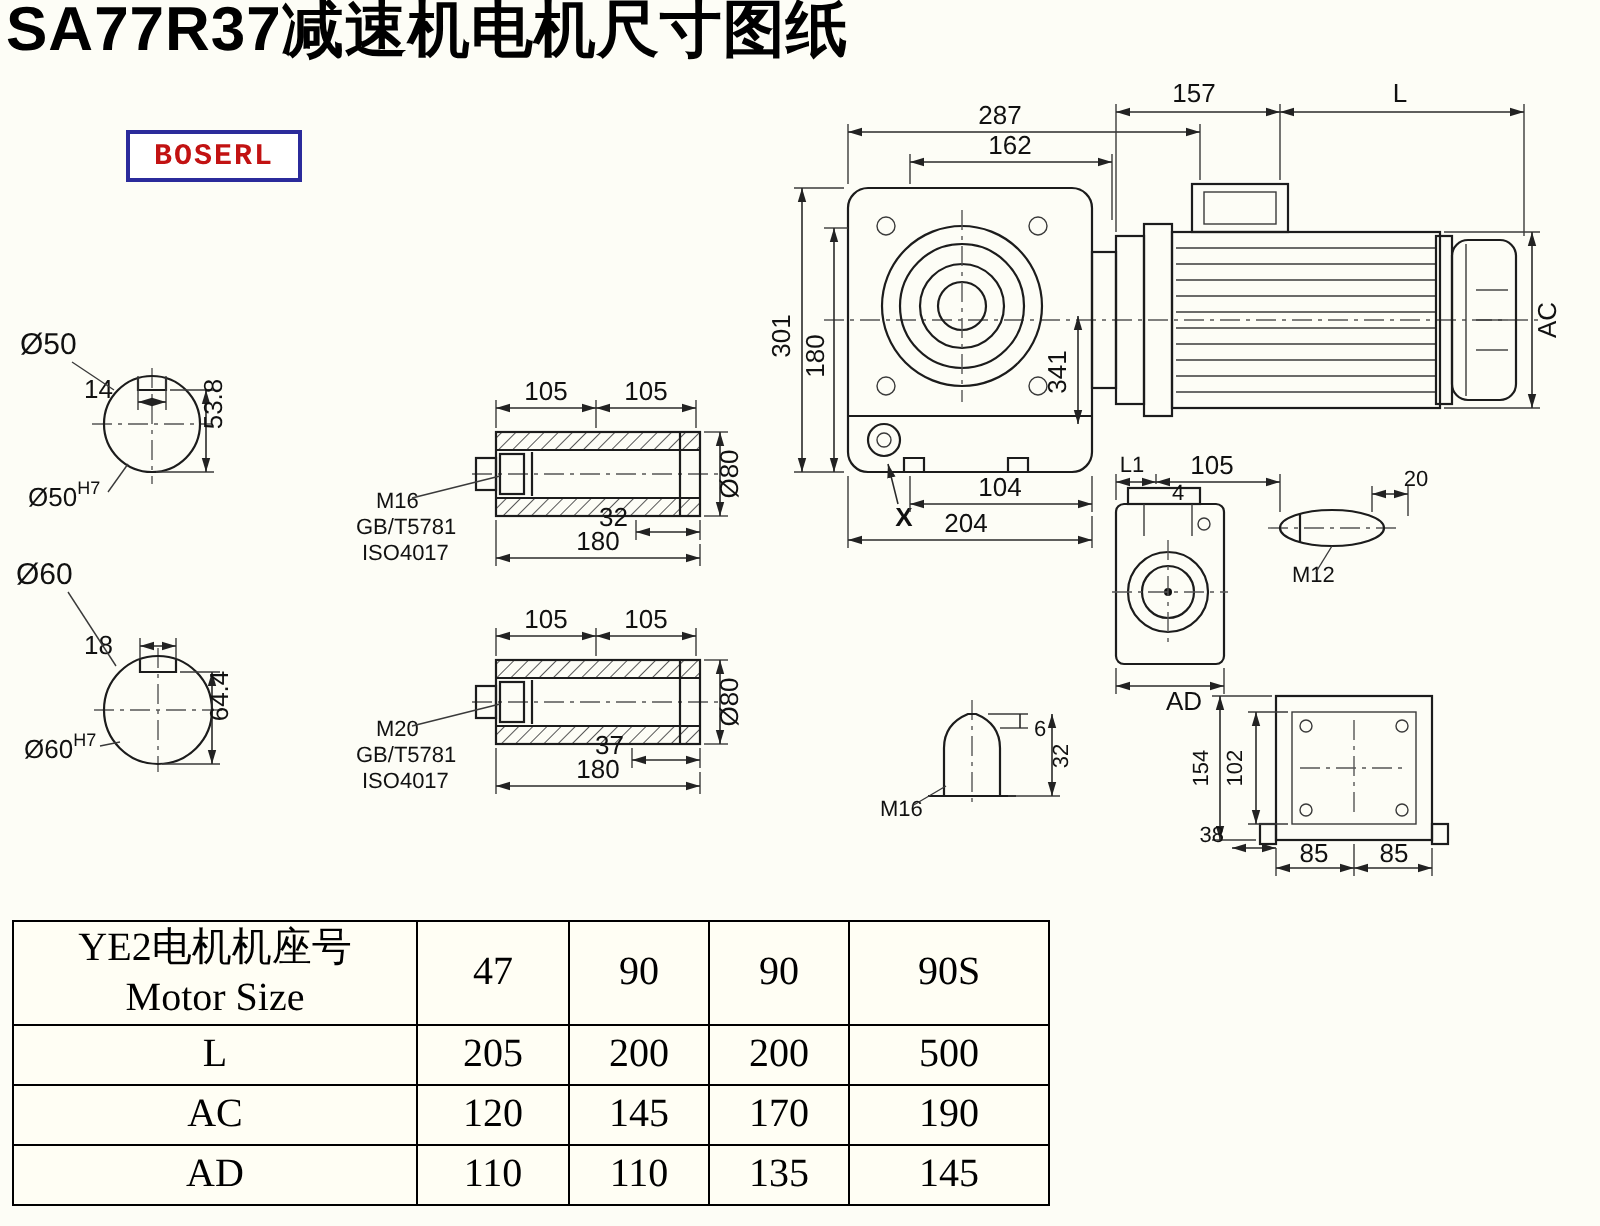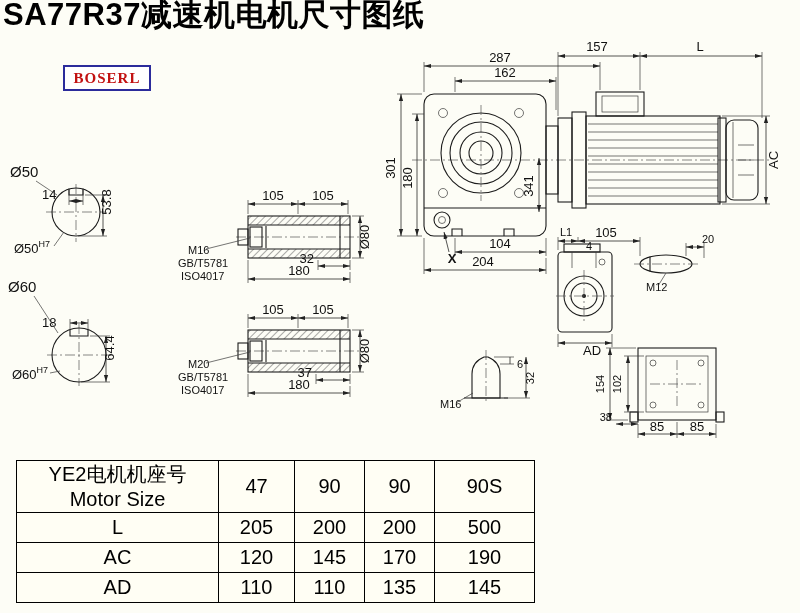--- a/index.html
+++ b/index.html
@@ -1,29 +1,29 @@
 <!DOCTYPE html>
 <html><head>
 <meta charset="utf-8">
 <style>
   html,body{margin:0;padding:0;}
   body{width:800px;height:613px;background:#fff;font-family:"Liberation Sans",sans-serif;}
   .page{position:relative;width:800px;height:613px;background:#fdfdf6;overflow:hidden;}
   .title{position:absolute;left:3px;top:-6px;margin:0;font-size:31px;font-weight:700;color:#000;letter-spacing:0.5px;font-family:"Liberation Sans",sans-serif;}
-  .logo{position:absolute;left:63px;top:65px;width:88px;height:26px;box-sizing:border-box;border:2px solid #2b2b9b;background:#fff;color:#c21212;font-family:Liberation Serif, serif;font-weight:700;font-size:15px;letter-spacing:1px;display:flex;align-items:center;justify-content:center;}
+  .logo{position:absolute;left:63px;top:65px;width:88px;height:26px;box-sizing:border-box;border:2px solid #2b2b9b;background:#fff;color:#c21212;font-family:Liberation Mono, monospace;font-weight:700;font-size:15px;letter-spacing:1px;display:flex;align-items:center;justify-content:center;}
   svg.drawing{position:absolute;left:0;top:0;}
   .ln{stroke:#1c1c1c;stroke-width:1.1;fill:none;}
   .tn{stroke:#3a3a3a;stroke-width:0.7;fill:none;}
   .cl{stroke:#555;stroke-width:0.7;fill:none;stroke-dasharray:10 3 2 3;}
   .dm{stroke:#2a2a2a;stroke-width:0.8;fill:none;}
   .dt{font-family:"Liberation Sans",sans-serif;font-size:13px;fill:#111;}
   .dt2{font-family:"Liberation Sans",sans-serif;font-size:11px;fill:#111;}
   .dt3{font-family:"Liberation Sans",sans-serif;font-size:15px;fill:#111;}
   .sup{font-size:9px;}
-  .dim-table{position:absolute;left:16px;top:460px;border-collapse:collapse;background:#fffef4;color:#000;font-family:Liberation Sans, sans-serif;}
+  .dim-table{position:absolute;left:6px;top:460px;border-collapse:collapse;background:#fffef4;color:#000;font-family:Liberation Serif, serif;}
   .dim-table td{border:1.6px solid #000;text-align:center;vertical-align:middle;font-size:20px;padding:0;}
   .dim-table tr.hdr-row{height:52px;}
   .dim-table tr.data-row{height:30px;}
   .dim-table .hdr div{line-height:25px;font-size:20px;}
 </style>
 </head>
 <body>
 
 <div class="page">
 

